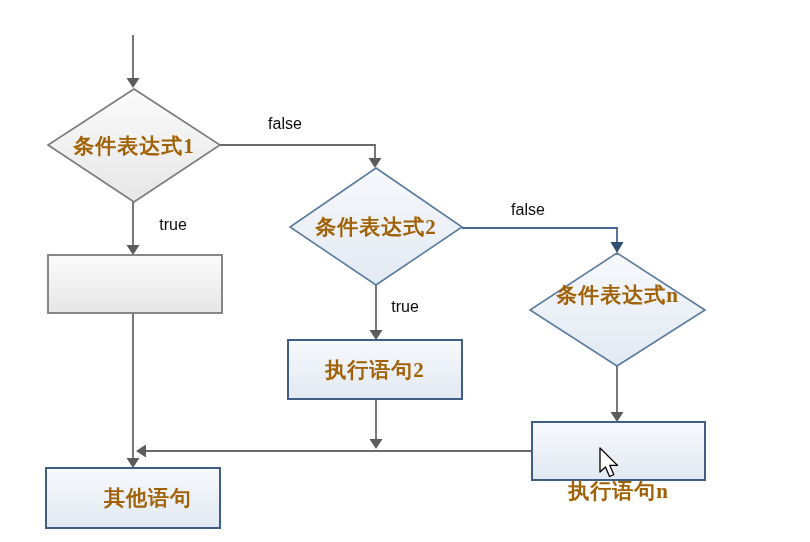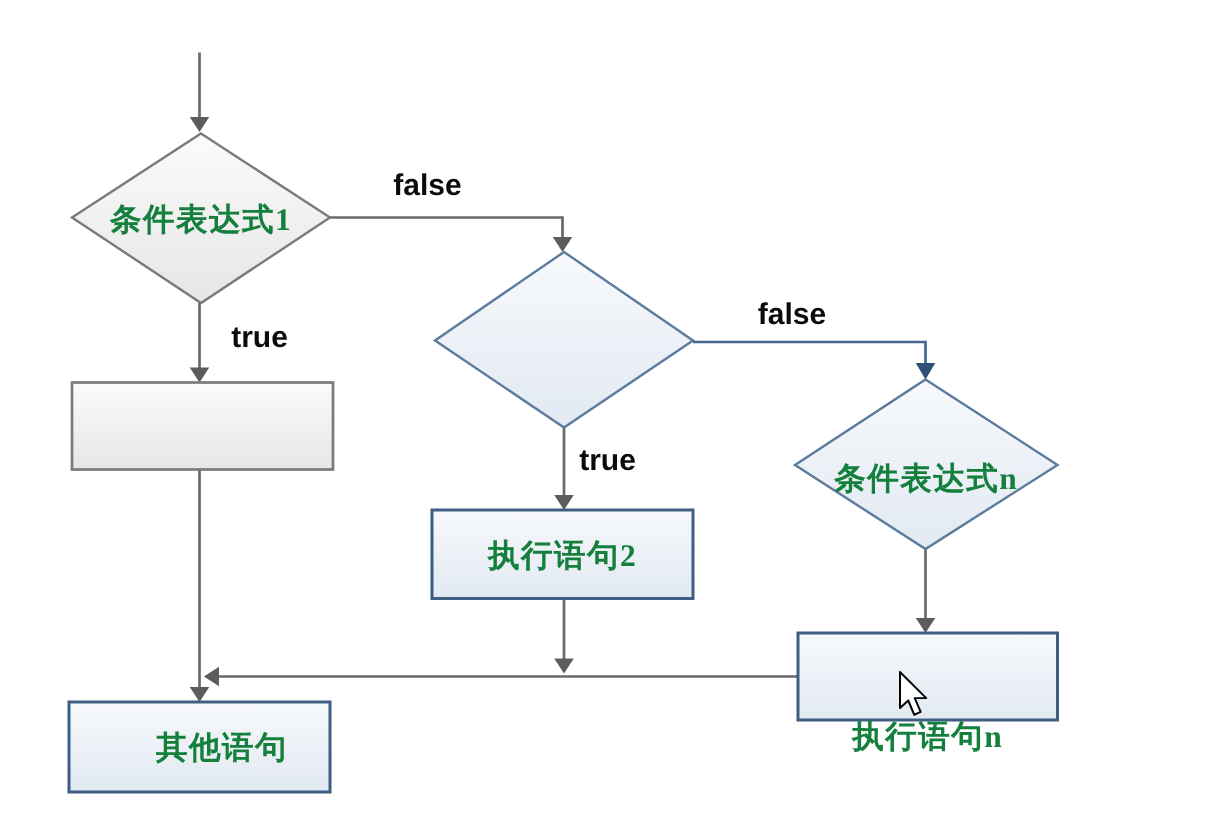--- a/index.html
+++ b/index.html
@@ -22,41 +22,41 @@
   }
   .node-label {
     position: absolute;
     display: flex;
     align-items: center;
     justify-content: center;
     text-align: right;
     font-family: "Liberation Serif", "DejaVu Serif", serif;
     font-weight: bold;
     font-size: 21px;
-    color: #15803d;
+    color: #a16207;
     letter-spacing: 1px;
     pointer-events: none;
   }
   .edge-label {
     position: absolute;
     display: flex;
     align-items: center;
     justify-content: center;
     font-family: "Liberation Sans", "DejaVu Sans", sans-serif;
-    font-weight: bold;
-    font-size: 20px;
+    font-weight: normal;
+    font-size: 16px;
     color: #0b0b0b;
     pointer-events: none;
   }
   
   #lbl-cond1 { left: 48px;  top: 89px;  width: 172px; height: 113px; }
   #lbl-stmt1 { left: 48px;  top: 255px; width: 174px; height: 58px;  }
   #lbl-cond2 { left: 290px; top: 168px; width: 172px; height: 117px; }
   #lbl-stmt2 { left: 288px; top: 340px; width: 174px; height: 59px;  }
-  #lbl-condn { left: 530px; top: 262px; width: 175px; height: 113px; }
+  #lbl-condn { left: 530px; top: 238px; width: 175px; height: 113px; }
   #lbl-stmtn { left: 532px; top: 422px; width: 173px; height: 58px; margin-top: 40px;  }
   #lbl-other { left: 46px;  top: 468px; width: 204px; height: 60px;  }
   
   #lbl-false1 { left: 248px; top: 113px; width: 74px; height: 22px; }
   #lbl-true1  { left: 148px; top: 214px; width: 50px; height: 22px; }
   #lbl-false2 { left: 491px; top: 199px; width: 74px; height: 22px; }
   #lbl-true2  { left: 380px; top: 296px; width: 50px; height: 22px; }
 </style>
 </head>
 <body>
@@ -121,20 +121,21 @@
     <rect x="532" y="422" width="173" height="58" fill="url(#blueFill)" stroke="#3e5e84" stroke-width="2"></rect>
 
     <rect x="46" y="468" width="174" height="60" fill="url(#blueFill)" stroke="#3e5e84" stroke-width="2"></rect>
 
     <g transform="translate(600,448)">
       <path d="M0,0 L0,24 L5.5,19 L9.5,28.5 L13.8,26.6 L9.8,17.4 L17.5,17.4 Z" fill="#ffffff" stroke="#000000" stroke-width="1.3" stroke-linejoin="round"></path>
     </g>
   </svg>
 
   <div class="node-label" id="lbl-cond1">条件表达式1</div>
+  <div class="node-label" id="lbl-cond2">条件表达式2</div>
   <div class="node-label" id="lbl-stmt2">执行语句2</div>
   <div class="node-label" id="lbl-condn">条件表达式n</div>
   <div class="node-label" id="lbl-stmtn">执行语句n</div>
   <div class="node-label" id="lbl-other">其他语句</div>
 
   <div class="edge-label" id="lbl-false1">false</div>
   <div class="edge-label" id="lbl-true1">true</div>
   <div class="edge-label" id="lbl-false2">false</div>
   <div class="edge-label" id="lbl-true2">true</div>
 

